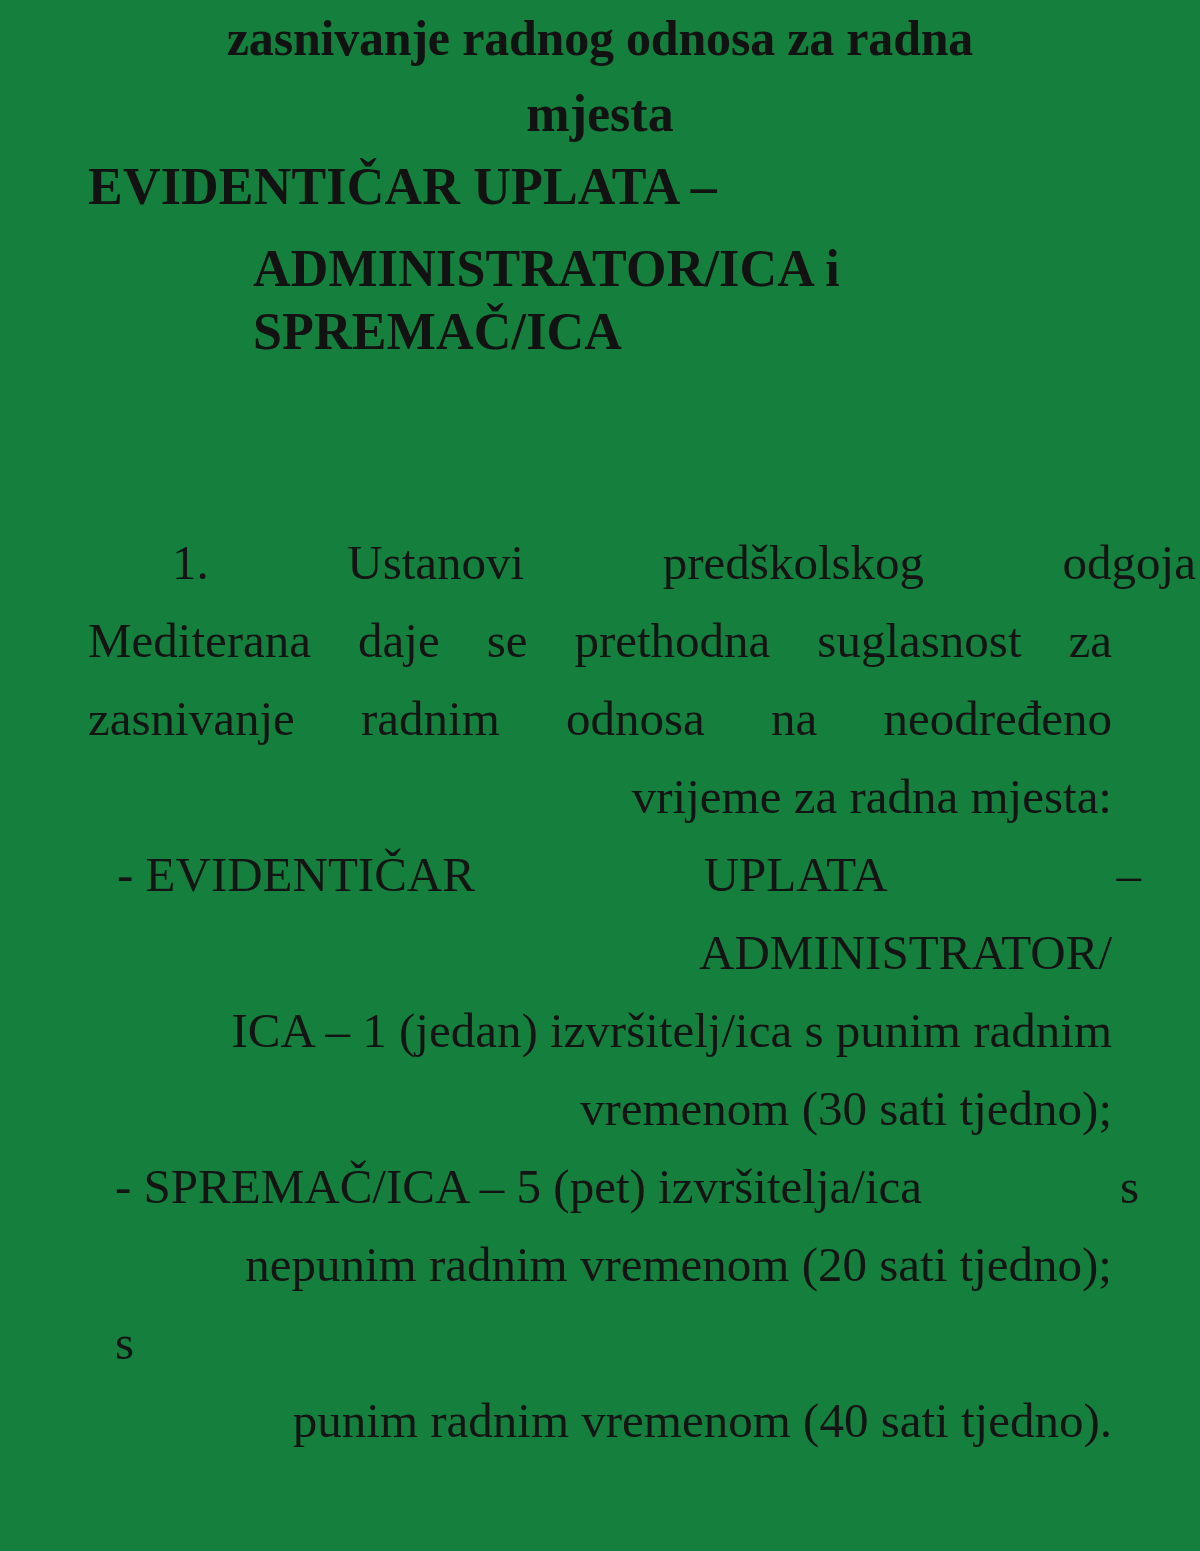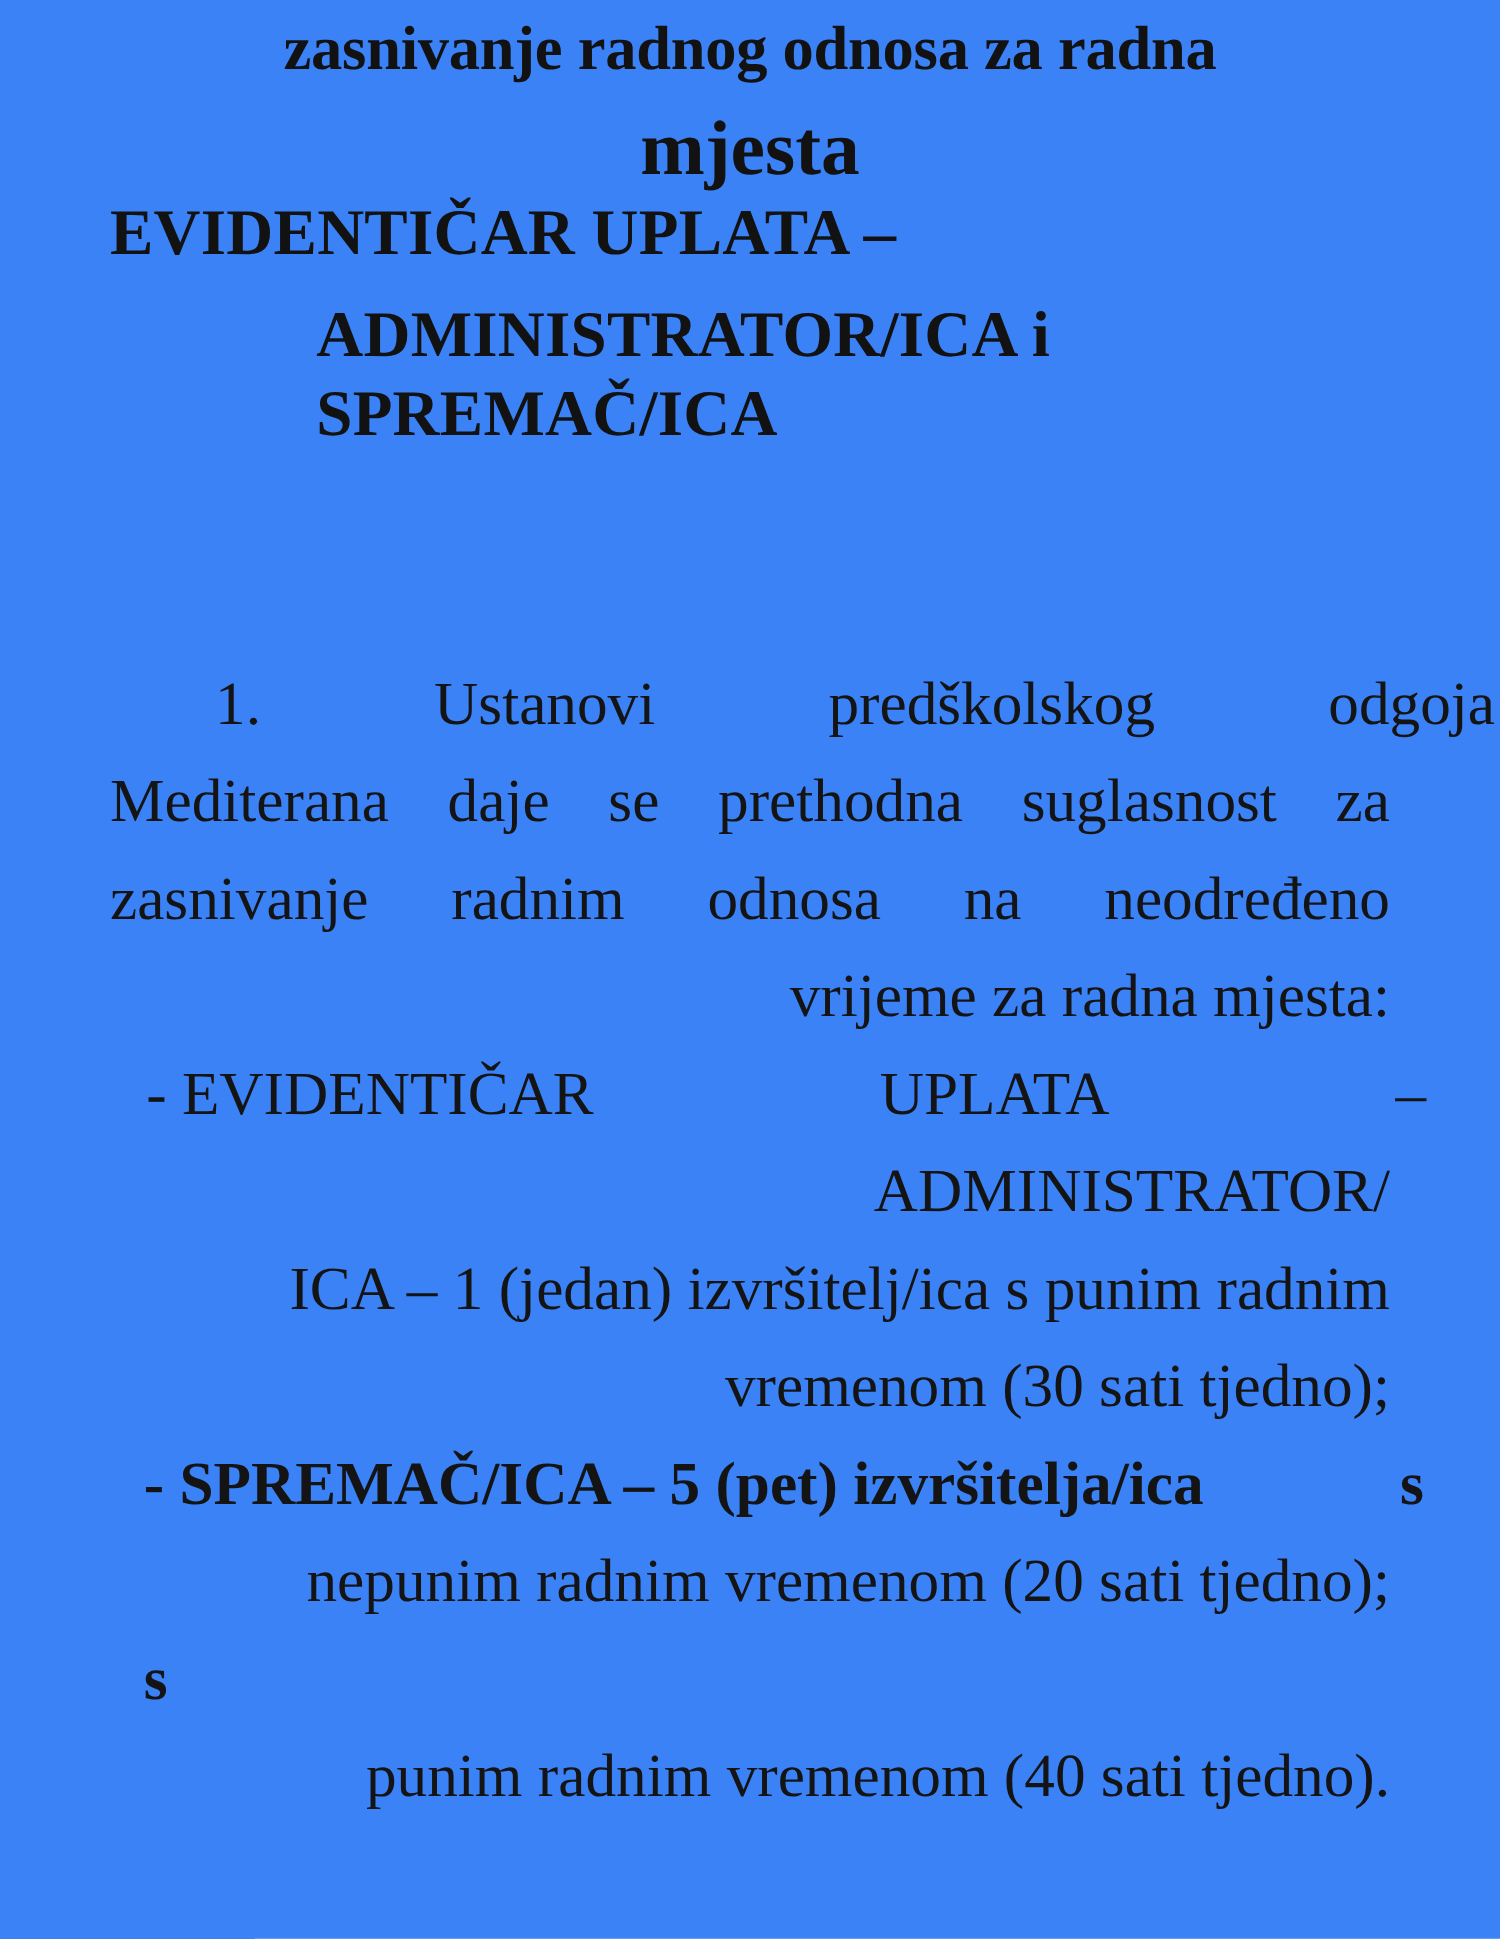--- a/index.html
+++ b/index.html
@@ -13,21 +13,21 @@
     position: relative;
     overflow: hidden;
     font-family: "Liberation Serif", "DejaVu Serif", serif;
     color: #111111;
     -webkit-font-smoothing: antialiased;
   }
 
   .page {
     position: absolute;
     inset: 0;
-    background: #3b82f6;
+    background: #15803d;
   }
 
   
   .heading-block {
     position: absolute;
     left: 0;
     top: 0;
     width: 1200px;
   }
 
@@ -47,21 +47,21 @@
     font-size: 50px;
     letter-spacing: -0.2px;
   }
 
   .title-line-2 {
     position: absolute;
     left: 0;
     top: 82px;
     width: 1200px;
     text-align: center;
-    font-size: 62px;
+    font-size: 52px;
   }
 
   .title-line-3 {
     position: absolute;
     left: 88px;
     top: 155px;
     font-size: 52px;
     letter-spacing: 0.2px;
   }
 
@@ -108,21 +108,21 @@
     white-space: pre;
   }
   .row.justify {
     justify-content: space-between;
   }
   .row .seg { white-space: pre; }
 
   .indent-num   { padding-left: 84px; }
   .indent-dv    { padding-left: 64px; }
   .indent-bul   { padding-left: 29px; }
-  .indent-bul2  { padding-left: 27px; font-weight: bold; }
+  .indent-bul2  { padding-left: 27px; }
 
   .gap-sm { width: 52px; flex: 0 0 auto; }
 </style>
 </head>
 <body>
 
 <div class="page">
 
   <div class="heading-block">
 

